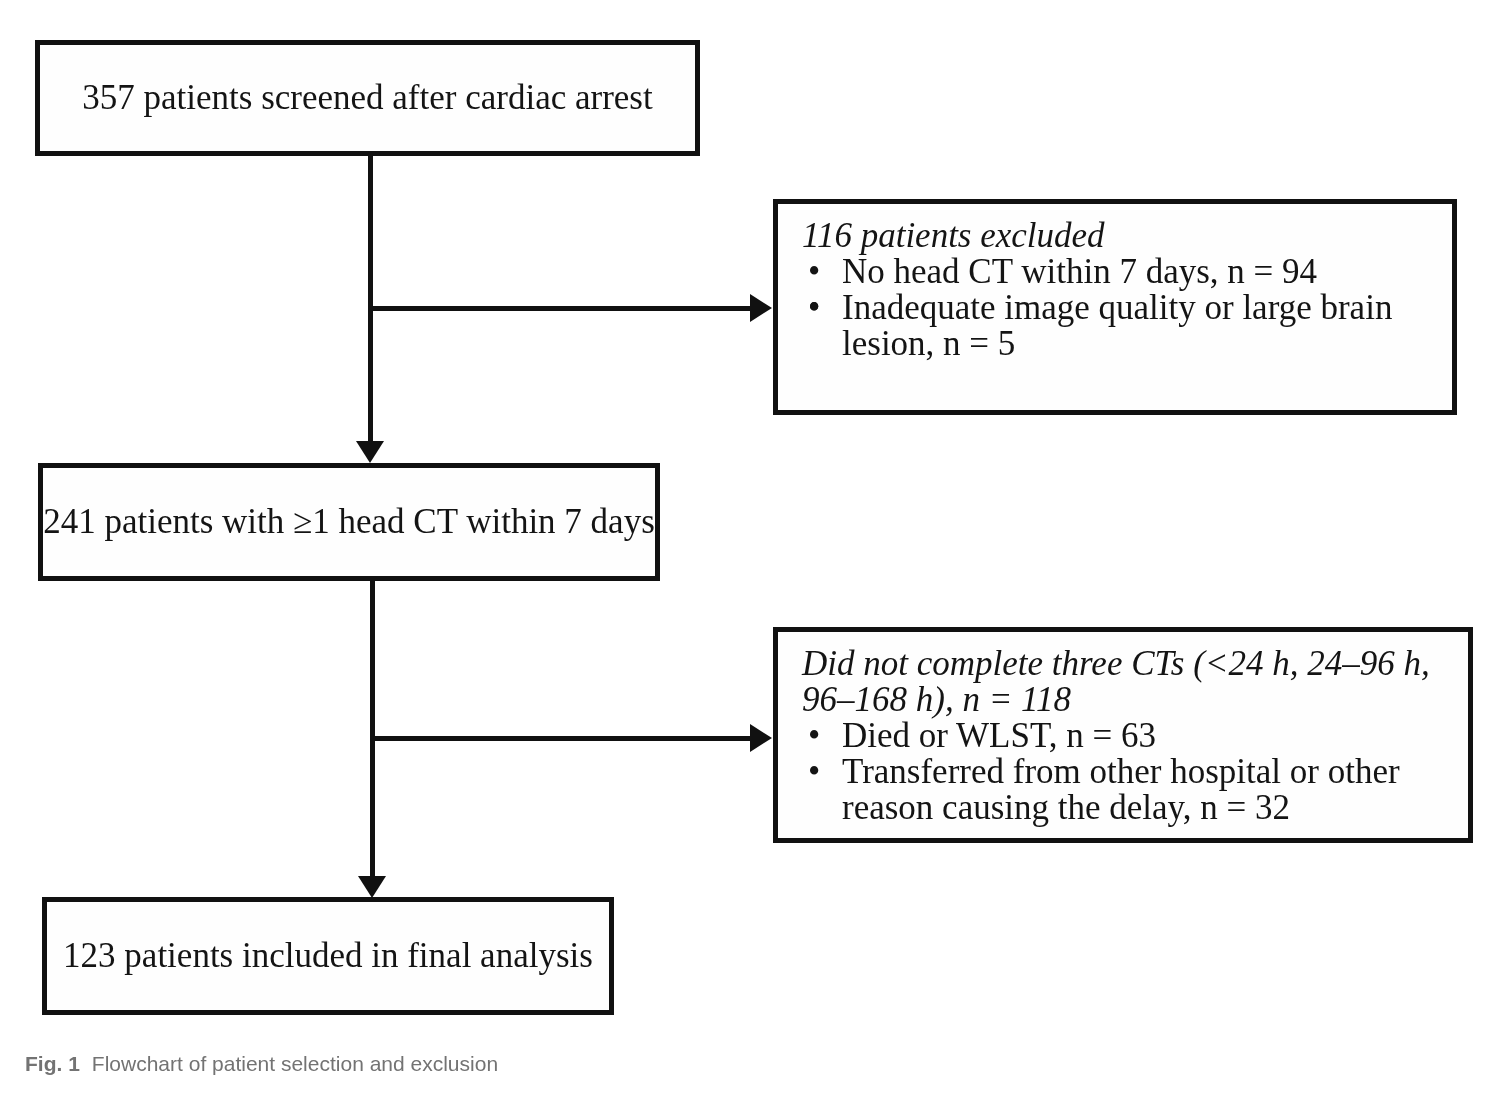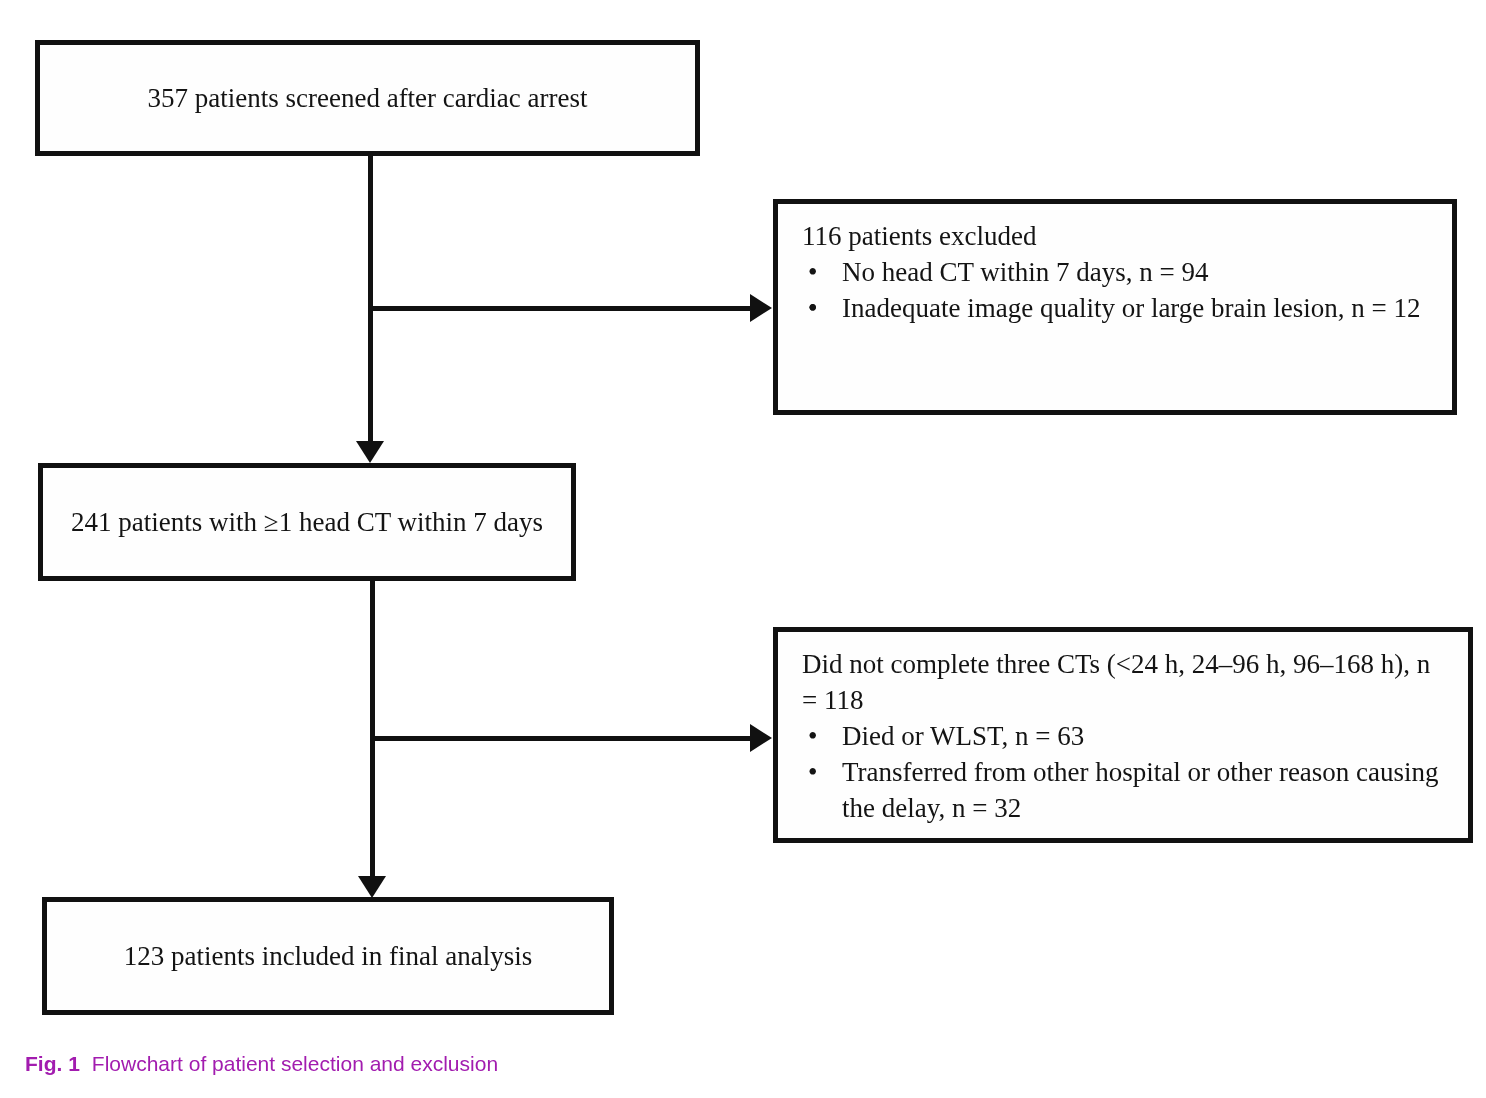--- a/index.html
+++ b/index.html
@@ -14,36 +14,36 @@
     background: #ffffff;
     font-family: "Liberation Serif", serif;
     color: #141414;
     overflow: hidden;
   }
   .flow-box {
     position: absolute;
     box-sizing: border-box;
     border: 5px solid #111111;
     background: #fefefe;
-    font-size: 27px;
+    font-size: 35px;
     line-height: 36px;
   }
   .flow-box.centered {
     display: flex;
     align-items: center;
     justify-content: center;
     text-align: center;
   }
   .box-screened { left: 35px;  top: 40px;  width: 665px; height: 116px; }
-  .box-headct   { left: 38px;  top: 463px; width: 538px; height: 118px; }
+  .box-headct   { left: 38px;  top: 463px; width: 622px; height: 118px; }
   .box-final    { left: 42px;  top: 897px; width: 572px; height: 118px; }
   .box-excl-1   { left: 773px; top: 199px; width: 684px; height: 216px; padding: 14px 24px; }
   .box-excl-2   { left: 773px; top: 627px; width: 700px; height: 216px; padding: 14px 24px; }
 
-  .excl-title { margin: 0; }
+  .excl-title { margin: 0; font-style: italic; }
   .excl-list {
     margin: 0;
     padding: 0;
     list-style: none;
   }
   .excl-item {
     position: relative;
     padding-left: 40px;
   }
   .bullet-glyph {
@@ -81,21 +81,21 @@
   .arrow-down-2 { left: 358px; top: 876px; }
   .arrow-right-2 { left: 750px; top: 724px; }
 
   .caption {
     position: absolute;
     left: 25px;
     top: 1049px;
     font-family: "Liberation Sans", sans-serif;
     font-size: 21px;
     line-height: 30px;
-    color: #a21caf;
+    color: #737373;
   }
   .caption-label {
     font-weight: bold;
     margin-right: 12px;
   }
 </style>
 </head>
 <body>
 
 <div class="figure-canvas">
@@ -117,21 +117,21 @@
     <ul class="excl-list">
       <li class="excl-item">
         <span class="bullet-glyph">•</span>
         <span>No head CT within 7 days, n = 94</span>
       </li>
       <li class="excl-item">
         <span class="bullet-glyph">•</span>
       </li>
       <li class="excl-item">
         <span class="bullet-glyph">•</span>
-        <span>Inadequate image quality or large brain lesion, n = 12</span>
+        <span>Inadequate image quality or large brain lesion, n = 5</span>
       </li>
     </ul>
   </div>
 
   <div class="flow-box box-excl-2">
     <p class="excl-title">Did not complete three CTs (&lt;24 h, 24–96 h, 96–168 h), n = 118</p>
     <ul class="excl-list">
       <li class="excl-item">
         <span class="bullet-glyph">•</span>
         <span>Died or WLST, n = 63</span>

